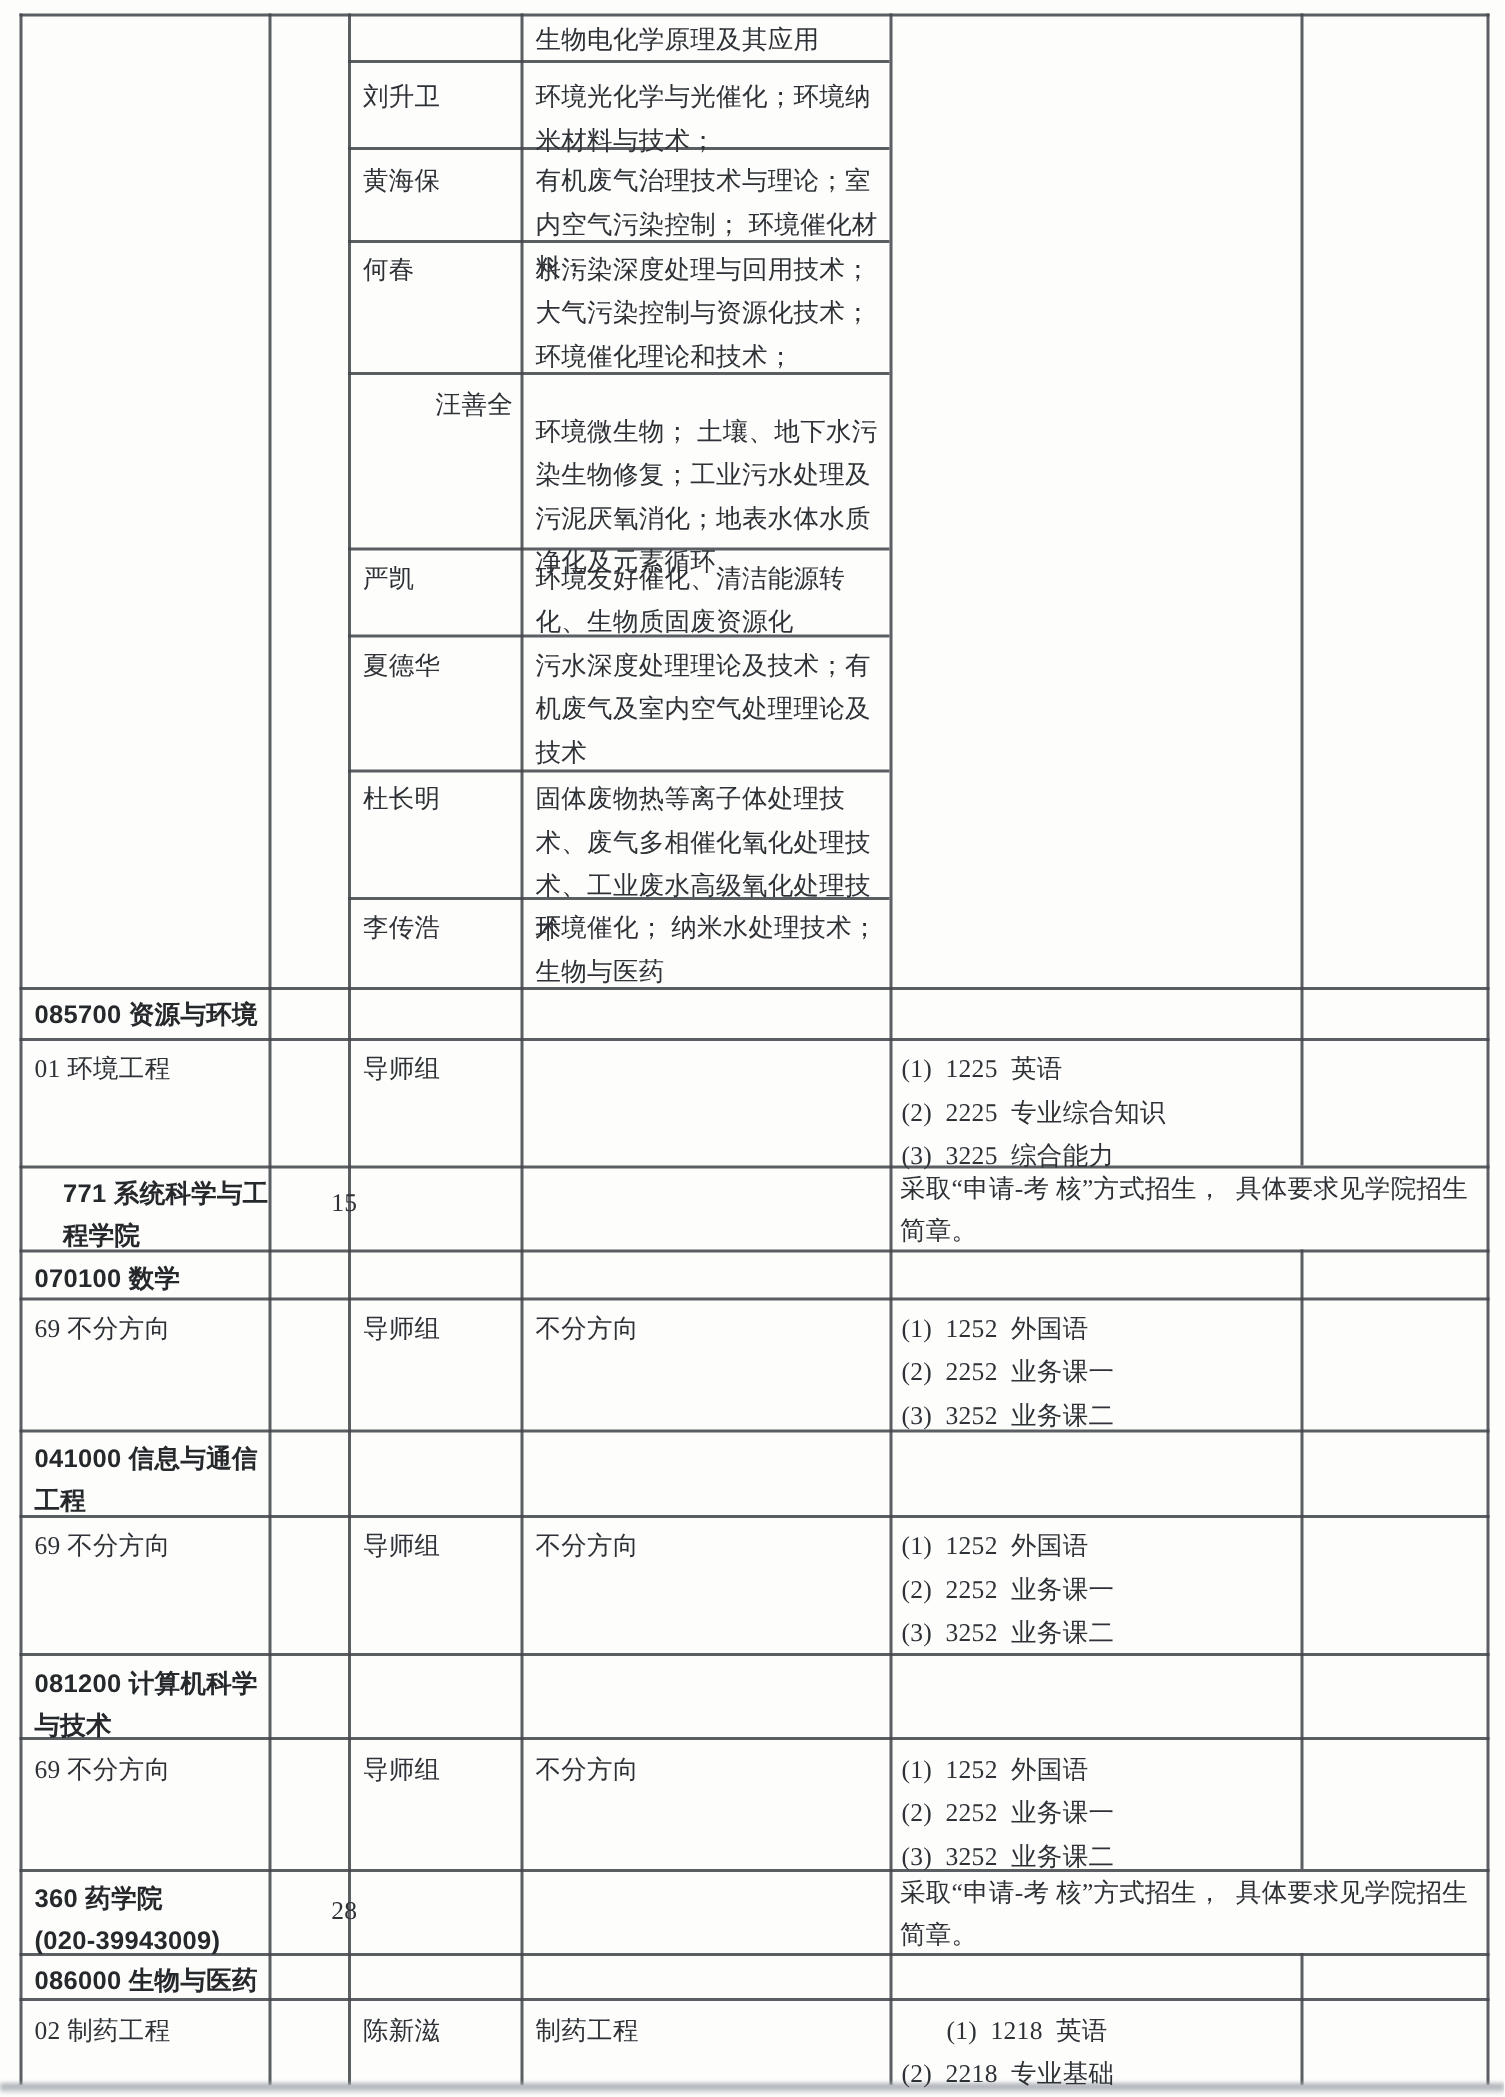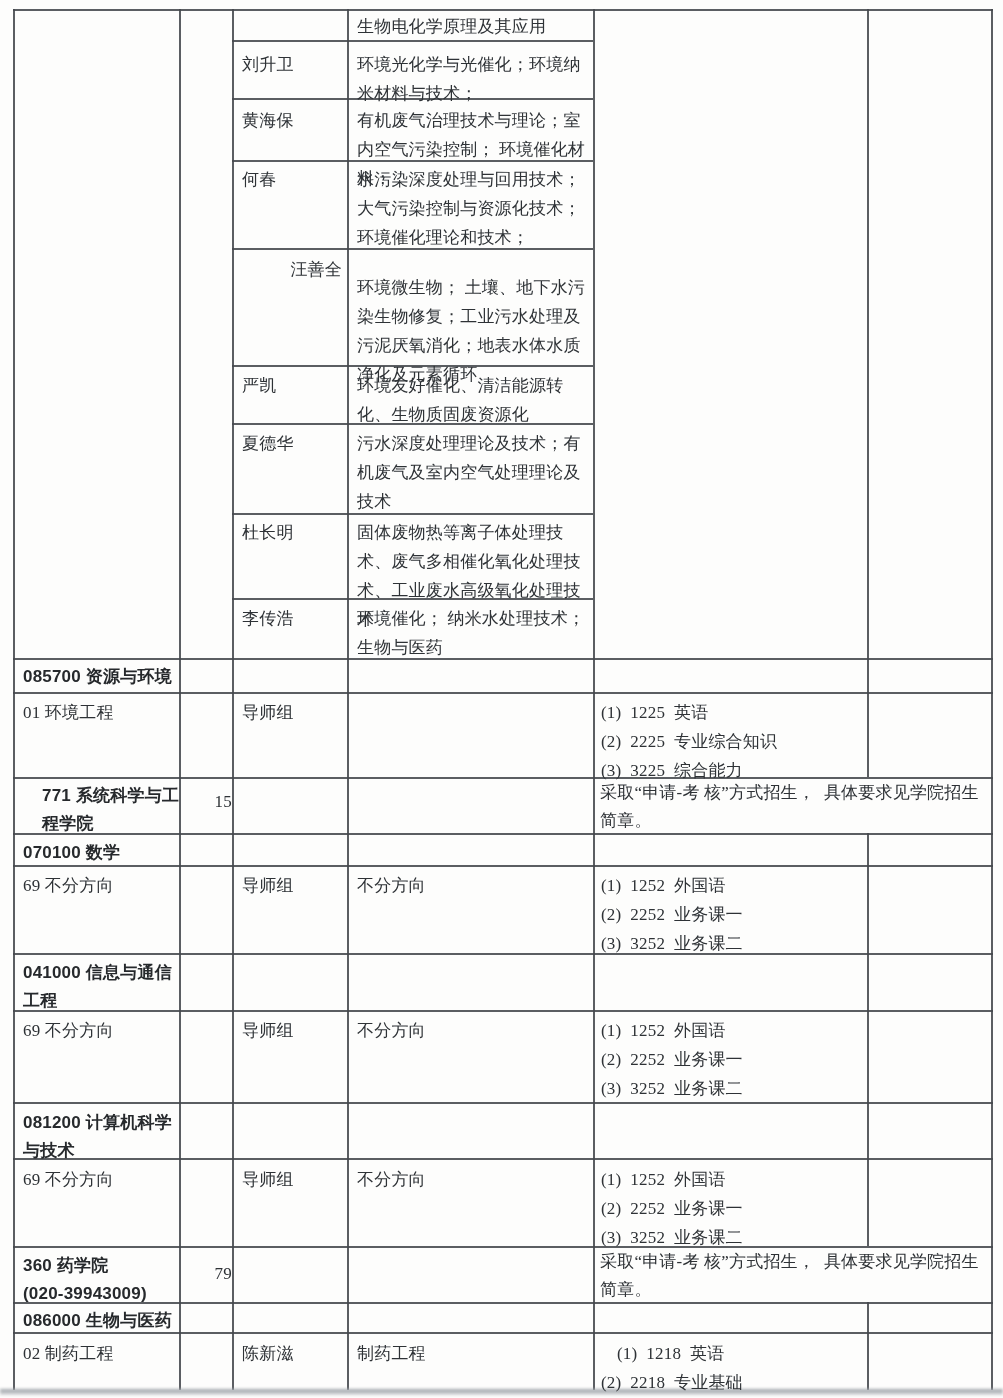--- a/index.html
+++ b/index.html
@@ -23,21 +23,21 @@
   .t{
     position:absolute;
     font-size:17px;line-height:29px;
     white-space:pre-wrap;
     letter-spacing:.2px;
   }
   .hd{
     font-family:"Liberation Sans","DejaVu Sans",sans-serif;
     font-weight:700;line-height:28px;font-size:17px;color:#26292c;
   }
-  .ctr{text-align:right;}
+  .ctr{text-align:center;padding-left:24px;}
   .exam{line-height:29px;}
   .photo-edge{
     position:absolute;left:0;top:1389px;width:1003px;height:6px;
     background:linear-gradient(to bottom,var(--edge),#dadcde);
     filter:blur(1.5px);
   }
 </style>
 </head>
 <body>
 
@@ -138,24 +138,24 @@
 
   <div class="t" style="left:23px;top:1165px;width:152px;">69 不分方向</div>
   <div class="t" style="left:242px;top:1165px;width:100px;">导师组</div>
   <div class="t" style="left:357px;top:1165px;width:240px;">不分方向</div>
   <div class="t exam" style="left:601px;top:1165px;width:262px;">(1)  1252  外国语</div>
   <div class="t exam" style="left:601px;top:1194px;width:262px;">(2)  2252  业务课一</div>
   <div class="t exam" style="left:601px;top:1223px;width:262px;">(3)  3252  业务课二</div>
 
   <div class="t hd" style="left:23px;top:1252px;width:160px;">360 药学院</div>
   <div class="t hd" style="left:23px;top:1280px;width:160px;">(020-39943009)</div>
-  <div class="t ctr" style="left:179px;top:1259px;width:53px;">79</div>
+  <div class="t ctr" style="left:179px;top:1259px;width:53px;">28</div>
   <div class="t" style="left:600px;top:1248px;width:388px;line-height:28px;">采取“申请-考 核”方式招生，  具体要求见学院招生简章。</div>
 
   <div class="t hd" style="left:23px;top:1307px;width:170px;">086000 生物与医药</div>
 
   <div class="t" style="left:23px;top:1339px;width:152px;">02 制药工程</div>
   <div class="t" style="left:242px;top:1339px;width:100px;">陈新滋</div>
   <div class="t" style="left:357px;top:1339px;width:240px;">制药工程</div>
-  <div class="t exam" style="left:617px;top:1339px;width:262px;">(1)  1218  英语</div>
+  <div class="t exam" style="left:631px;top:1339px;width:262px;">(1)  1218  英语</div>
   <div class="t exam" style="left:601px;top:1368px;width:262px;">(2)  2218  专业基础</div>
 
 </div>
 
 </body></html>

